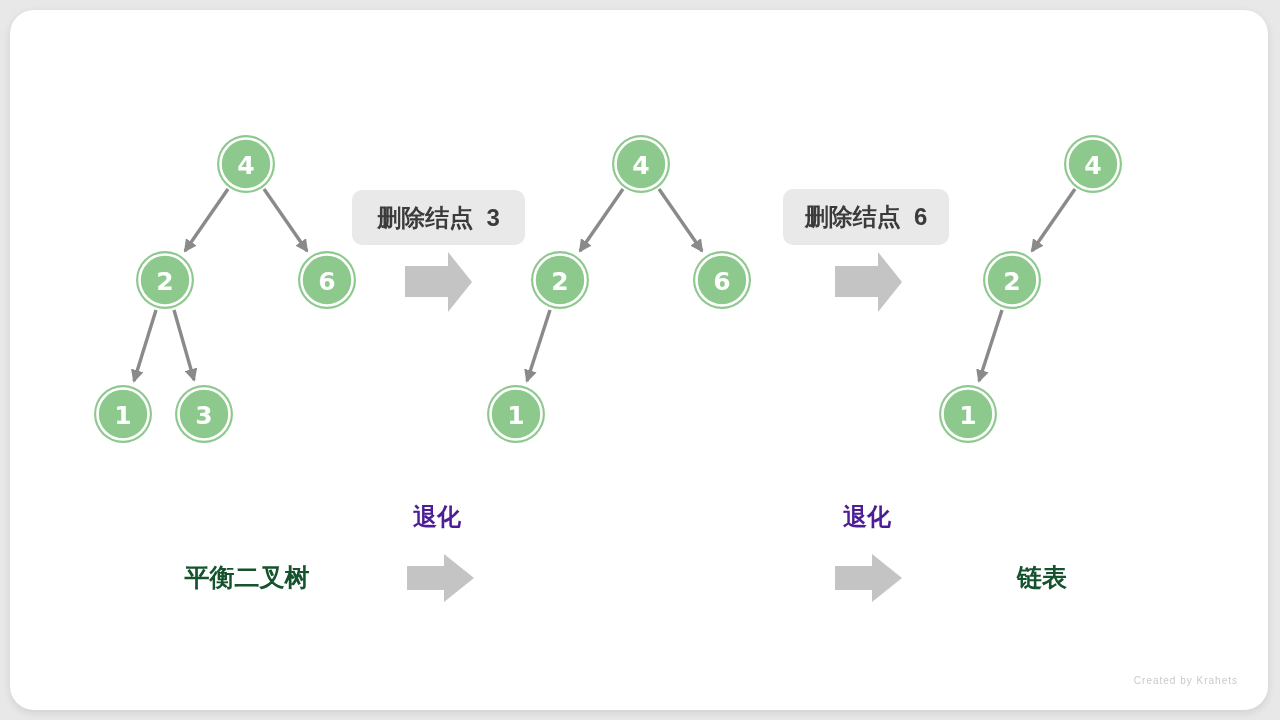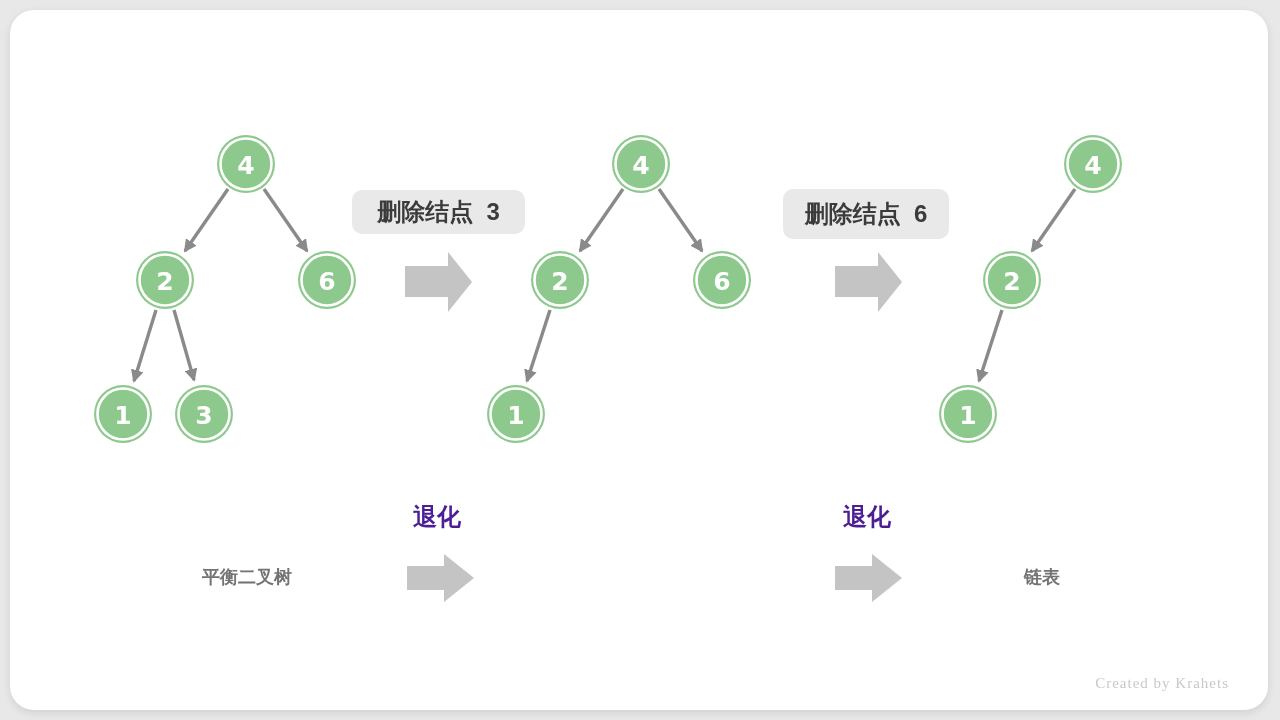--- a/index.html
+++ b/index.html
@@ -38,48 +38,48 @@
     display: flex;
     align-items: center;
     justify-content: center;
     background: #e9e9e9;
     border-radius: 10px;
     font-size: 24px;
     font-weight: bold;
     color: #3b3b3b;
     white-space: pre;
   }
-  .badge-1 { left: 352px; top: 190px; width: 173px; height: 44px; }
-  .badge-2 { left: 783px; top: 189px; width: 166px; height: 50px; }
+  .badge-1 { left: 352px; top: 190px; width: 173px; height: 55px; }
+  .badge-2 { left: 783px; top: 189px; width: 166px; height: 56px; }
   .caption {
     position: absolute;
     transform: translate(-50%, -50%);
     font-size: 24px;
     font-weight: bold;
     color: #4c1d95;
     white-space: nowrap;
   }
   .caption-1 { left: 437px; top: 517px; }
   .caption-2 { left: 867px; top: 517px; }
   .tree-label {
     position: absolute;
     transform: translate(-50%, -50%);
-    font-size: 18px;
+    font-size: 25px;
     font-weight: bold;
-    color: #737373;
+    color: #14532d;
     white-space: nowrap;
   }
   .tree-label-1 { left: 247px; top: 577px; }
   .tree-label-2 { left: 635px; top: 577px; }
   .tree-label-3 { left: 1042px; top: 577px; }
   .watermark {
     position: absolute;
-    right: 51px; top: 675px;
-    font-family: Liberation Serif, serif;
-    font-size: 15px;
+    right: 42px; top: 675px;
+    font-family: Liberation Sans, sans-serif;
+    font-size: 10px;
     letter-spacing: 1px;
     color: #c9c9c9;
   }
 </style>
 </head>
 <body>
 
 <div class="stage">
   <div class="card"></div>
 

